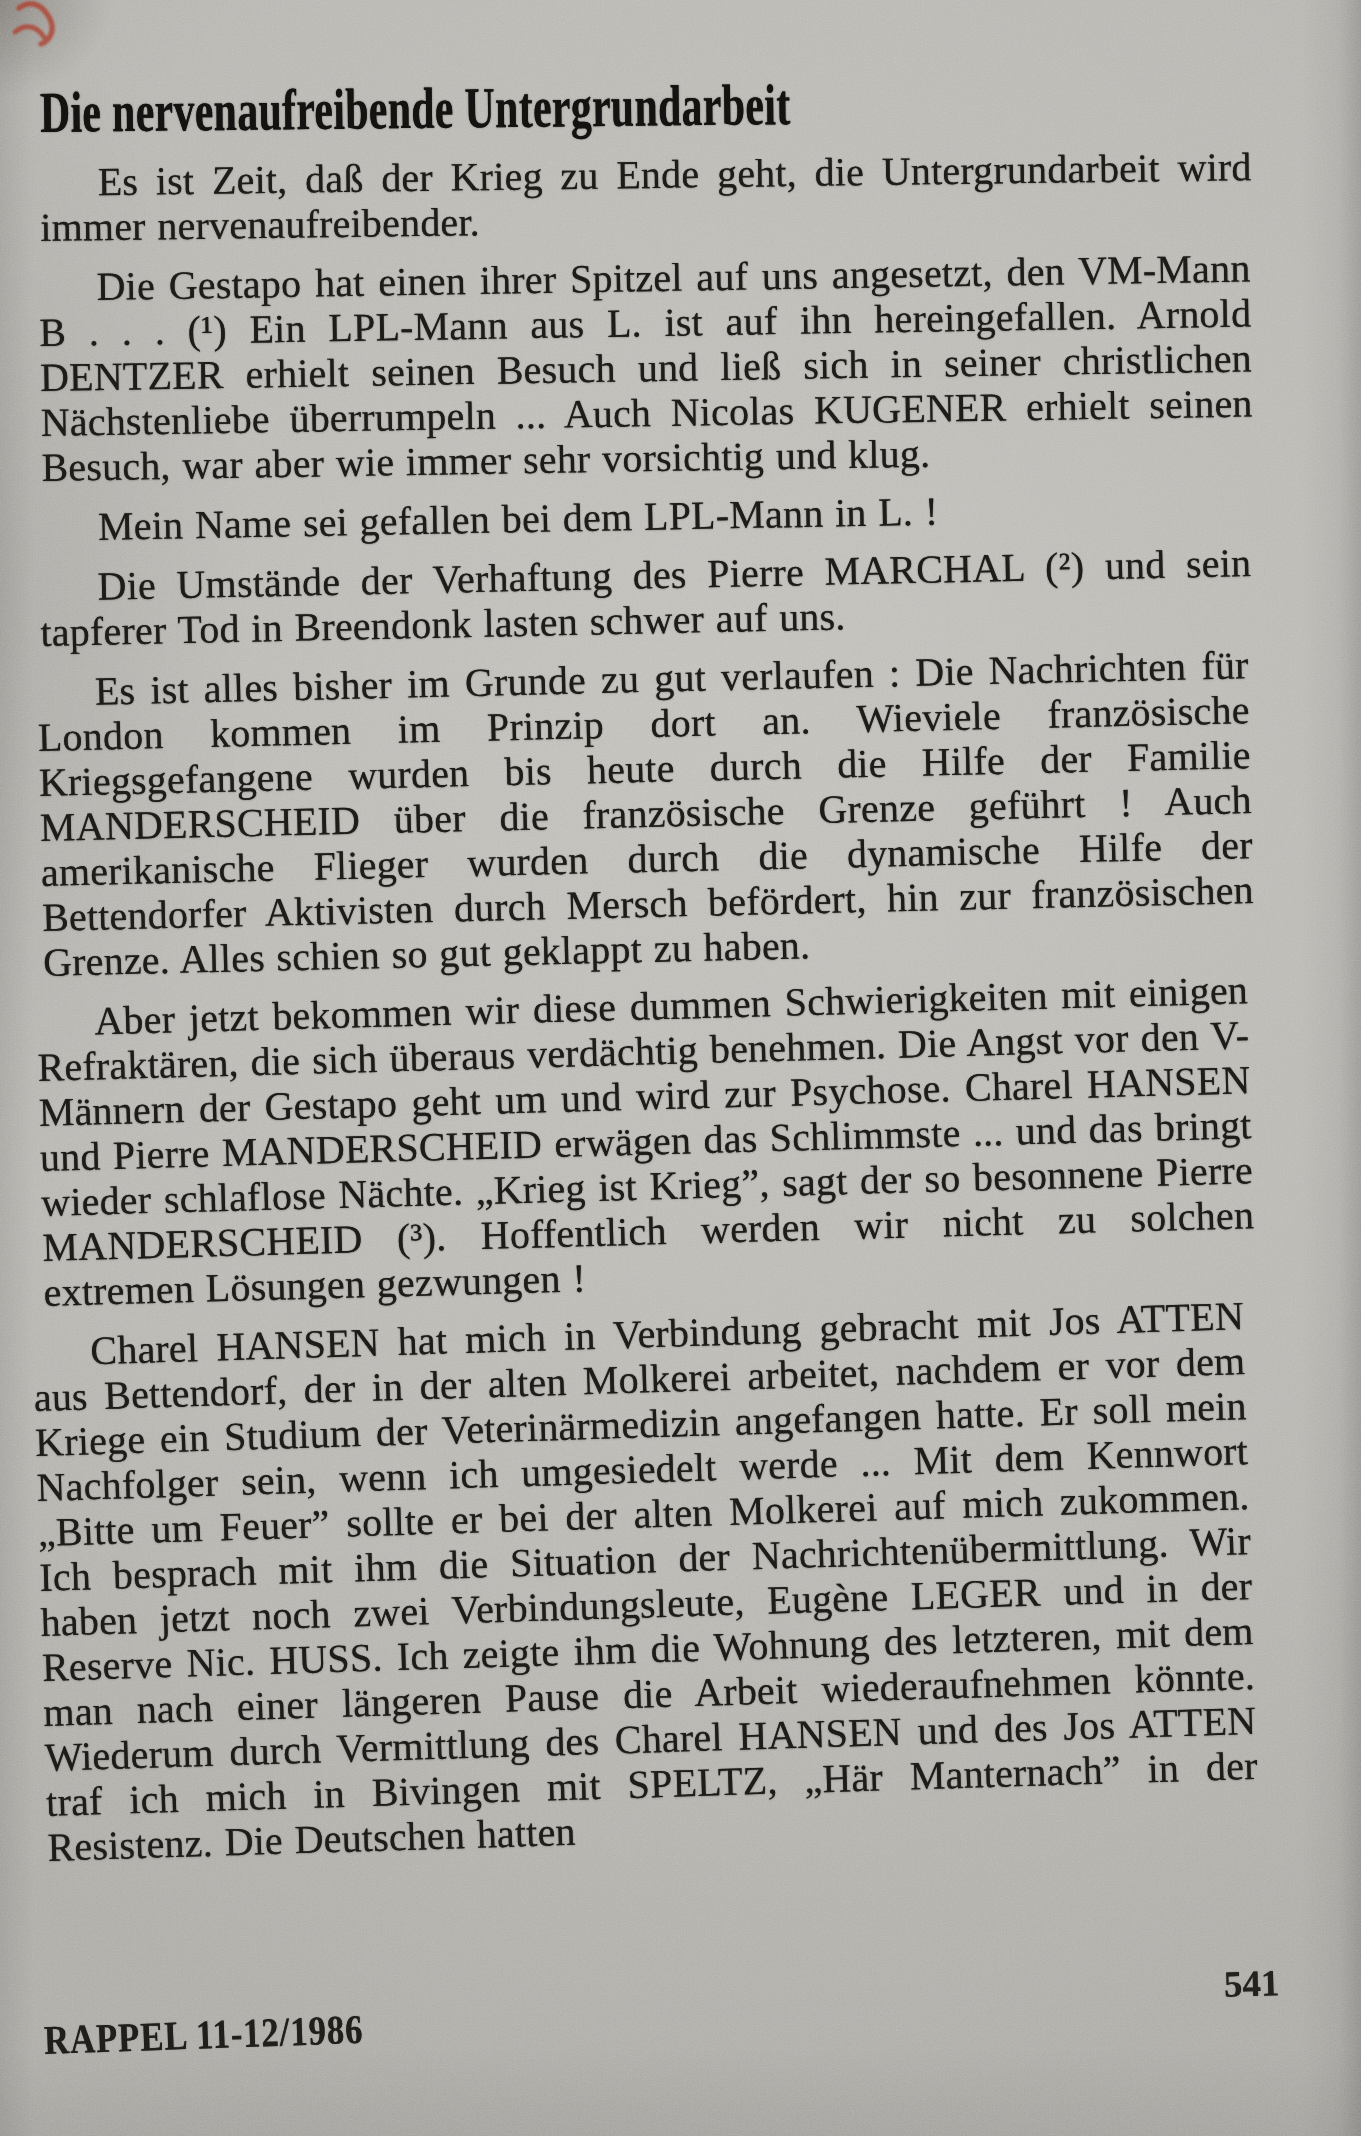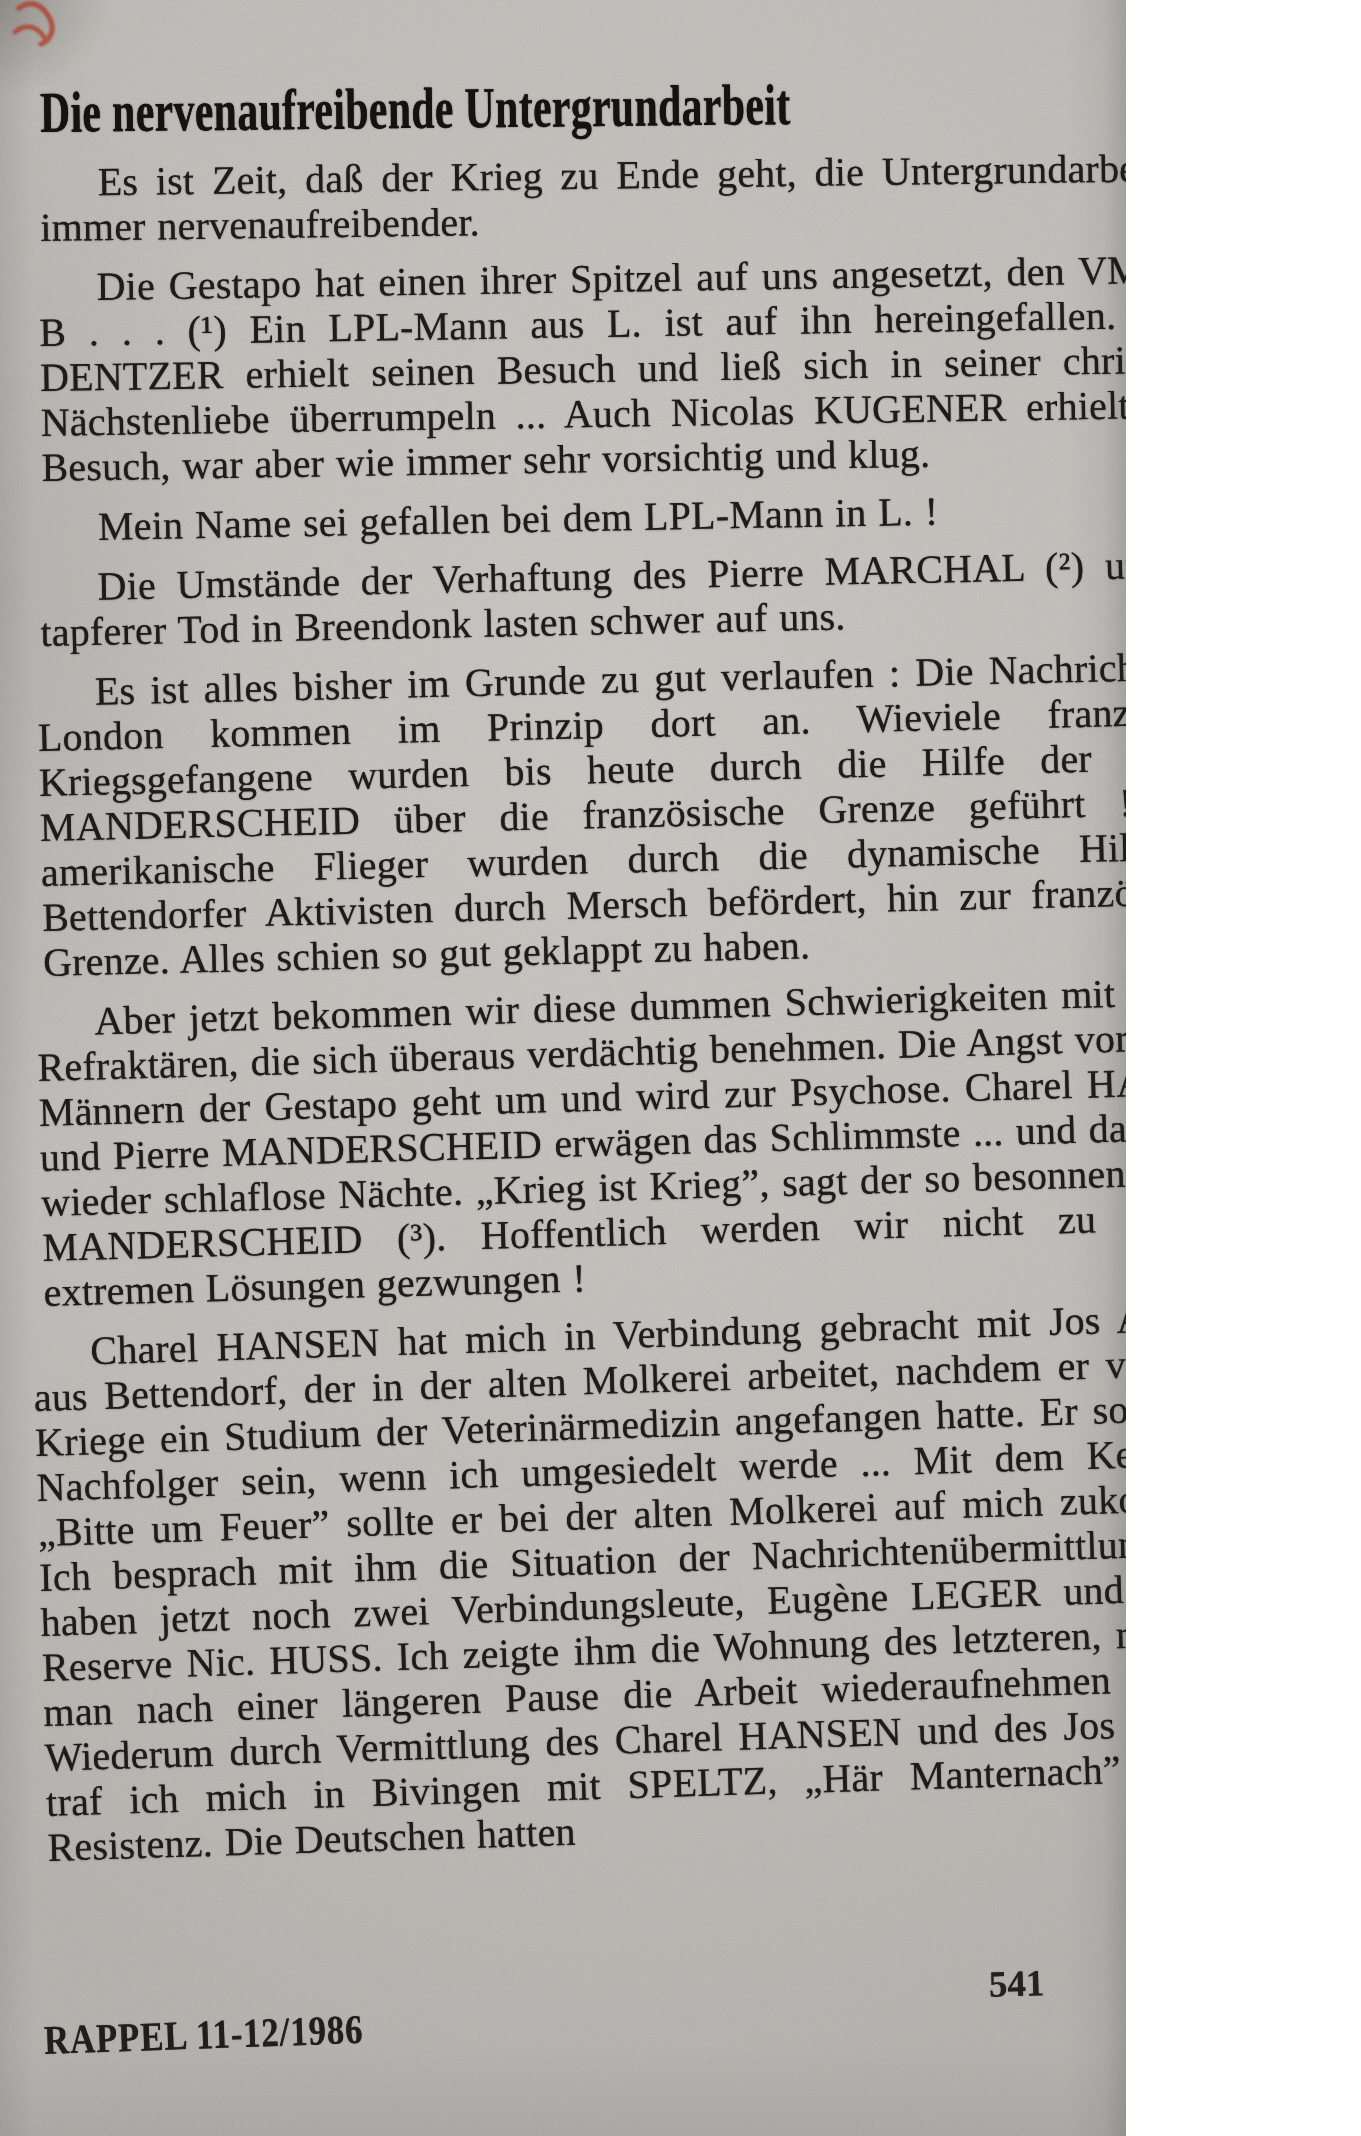--- a/index.html
+++ b/index.html
@@ -3,21 +3,21 @@
 <meta charset="utf-8">
 <style>
   * { margin:0; padding:0; box-sizing:border-box; }
   html,body { width:1361px; height:2136px; }
   body {
     font-family:"Liberation Serif","DejaVu Serif",serif;
     overflow:hidden;
   }
   .page {
     position:relative;
-    width:1126px; height:2136px;
+    width:1361px; height:2136px;
     overflow:hidden;
     color:#1b1916;
     background-color:#b6b5b0;
     background-image:
       radial-gradient(160px 140px at 0px 0px, rgba(55,45,40,.30), rgba(55,45,40,0) 70%),
       radial-gradient(340px 780px at 0% 28%, rgba(0,0,0,.07), rgba(0,0,0,0) 75%),
       linear-gradient(270deg, rgba(0,0,0,.16) 0px, rgba(0,0,0,.05) 22px, rgba(0,0,0,0) 60px),
       linear-gradient(90deg, rgba(0,0,0,.08) 0px, rgba(0,0,0,0) 34px),
       linear-gradient(0deg, rgba(0,0,0,.06) 0px, rgba(0,0,0,0) 90px),
       radial-gradient(95% 65% at 54% 34%, #c1c0bb 0%, #b8b7b2 62%, #adaca7 100%);

